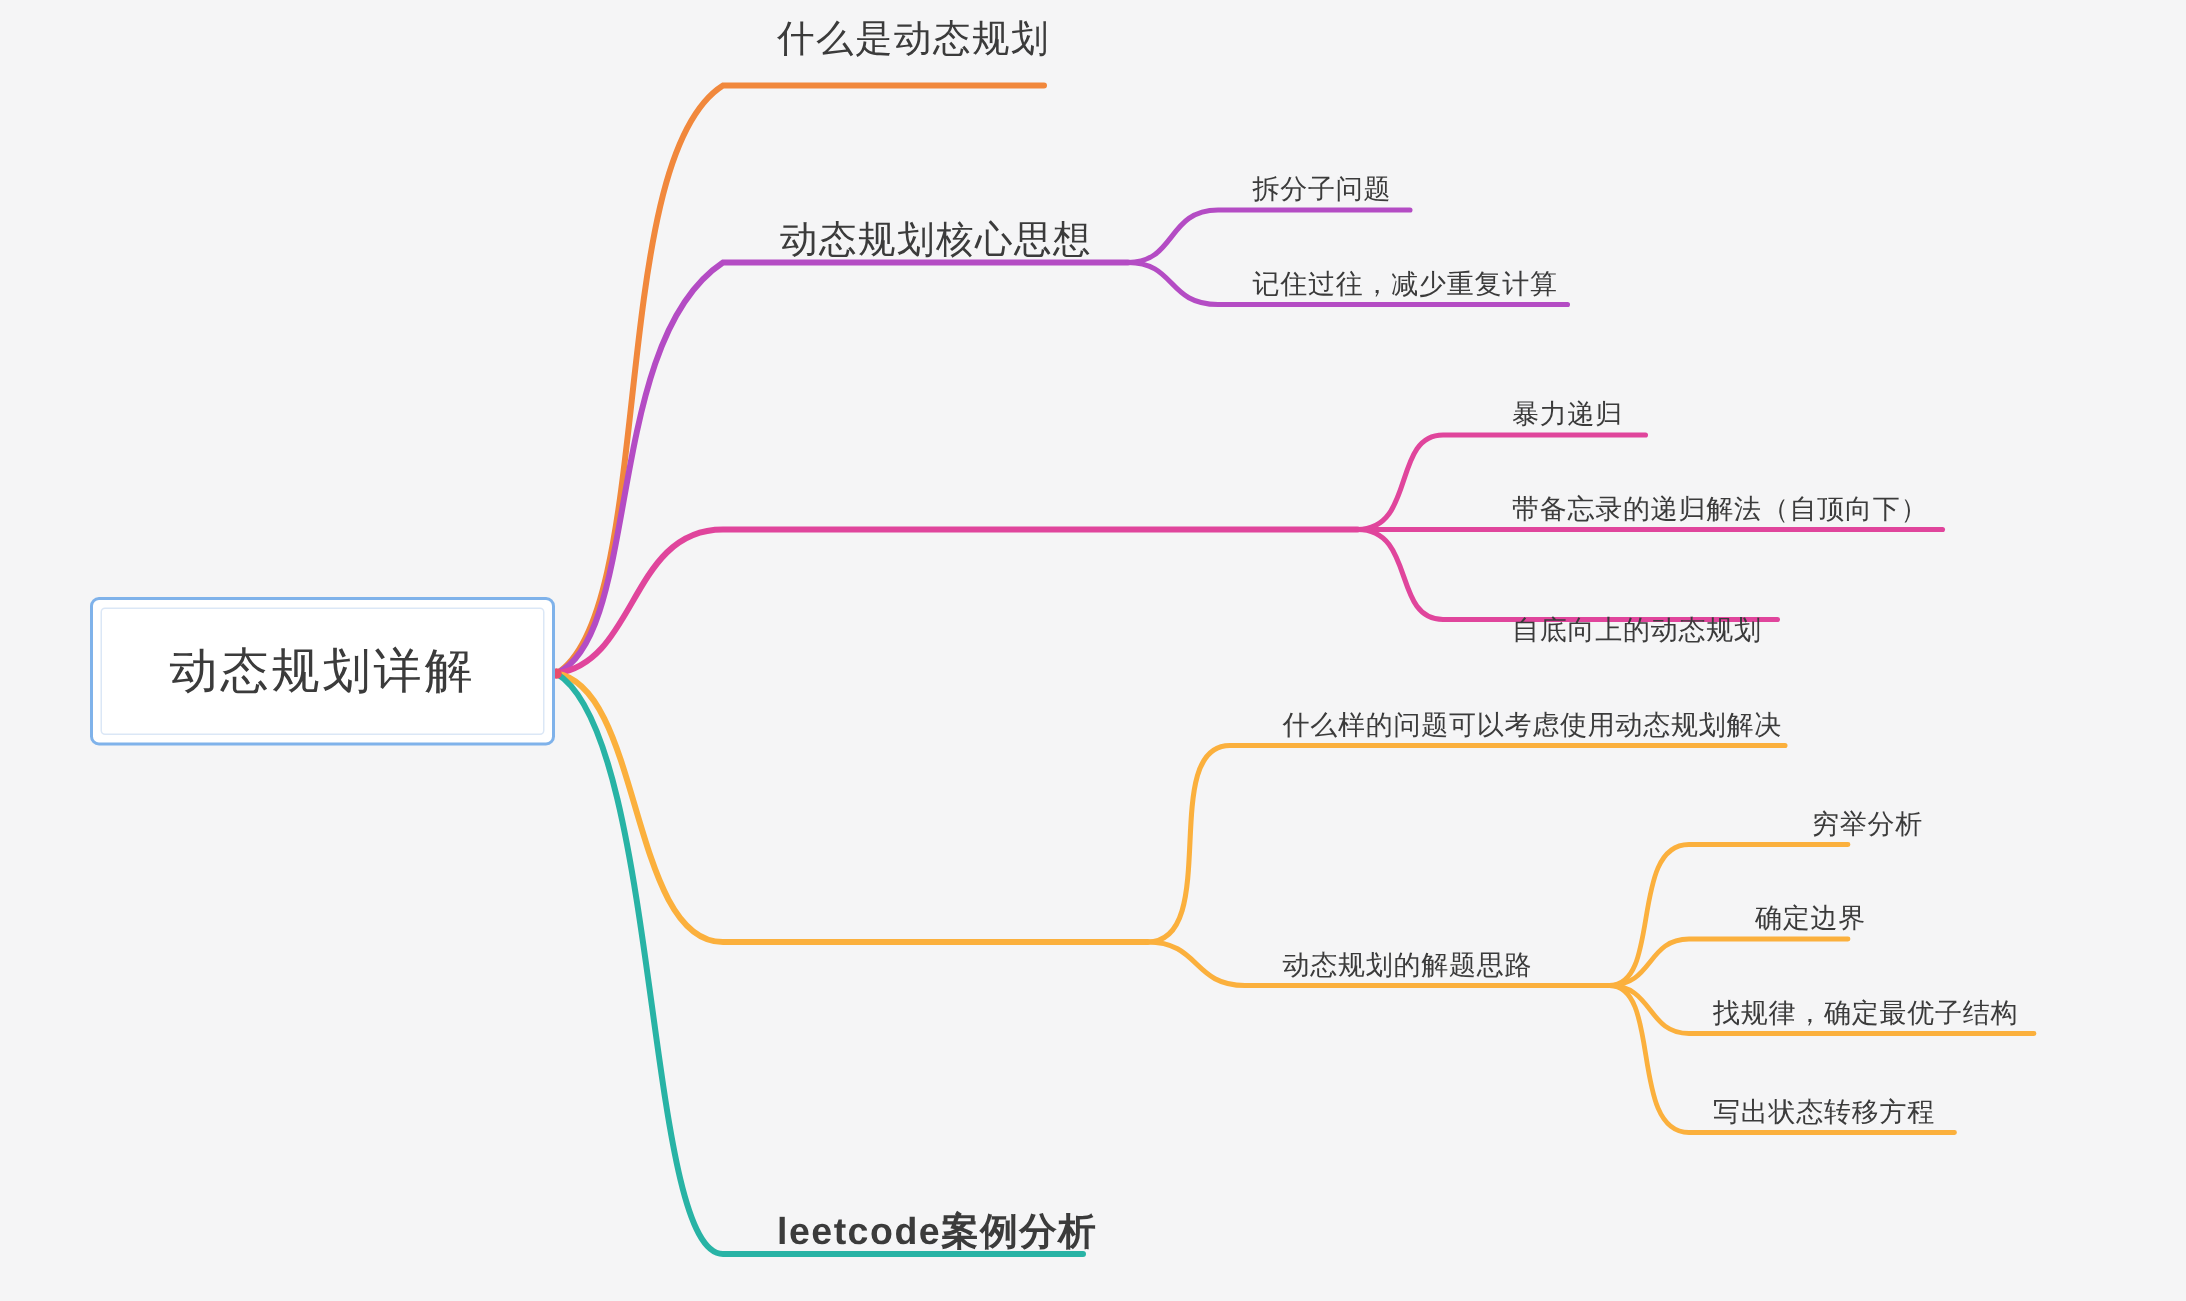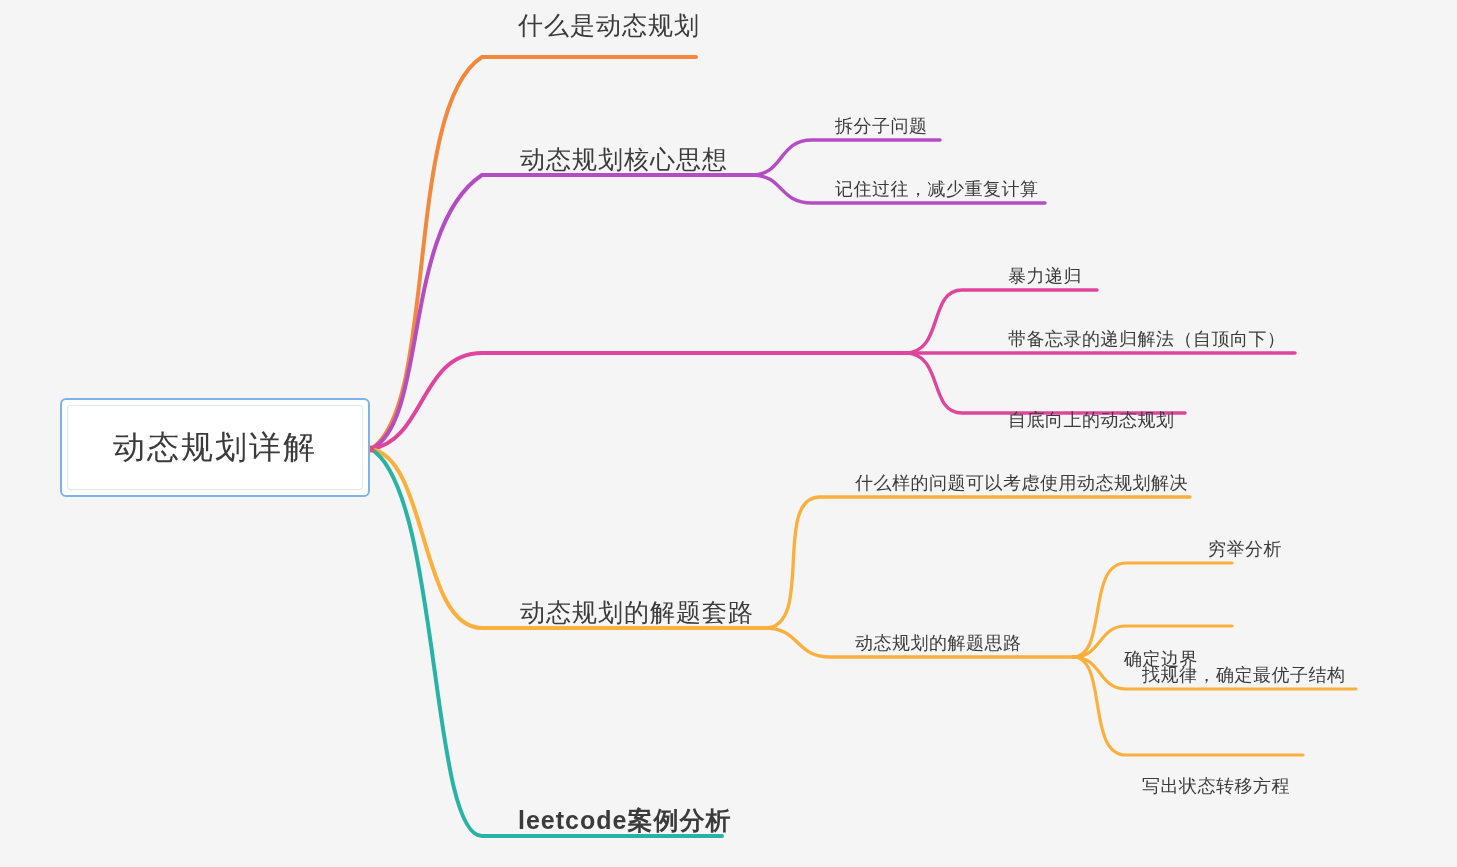--- a/index.html
+++ b/index.html
@@ -58,29 +58,28 @@
   </svg>
 
   <div class="root-ring">
     <div class="root-inner">
       <span>动态规划详解</span>
     </div>
   </div>
 
   <div class="label l1" style="left:518px;top:9px;">什么是动态规划</div>
   <div class="label l1" style="left:520px;top:143px;">动态规划核心思想</div>
-  <div class="label l1" style="left:520px;top:596px;">动态规划的解题套路</div>
   <div class="label l1" style="left:518px;top:804px;font-weight:bold;">leetcode案例分析</div>
 
   <div class="label l2" style="left:835px;top:114px;text-align:right;">拆分子问题</div>
   <div class="label l2" style="left:835px;top:177px;">记住过往，减少重复计算</div>
   <div class="label l2" style="left:1008px;top:264px;">暴力递归</div>
   <div class="label l2" style="left:1008px;top:327px;">带备忘录的递归解法（自顶向下）</div>
   <div class="label l2" style="left:1008px;top:408px;">自底向上的动态规划</div>
   <div class="label l2" style="left:855px;top:471px;">什么样的问题可以考虑使用动态规划解决</div>
   <div class="label l2" style="left:855px;top:631px;">动态规划的解题思路</div>
 
   <div class="label l2" style="left:1208px;top:537px;">穷举分析</div>
-  <div class="label l2" style="left:1124px;top:600px;margin-top:47px;">确定边界</div>
+  <div class="label l2" style="left:1170px;top:600px;">确定边界</div>
   <div class="label l2" style="left:1142px;top:663px;">找规律，确定最优子结构</div>
-  <div class="label l2" style="left:1142px;top:729px;margin-top:45px;">写出状态转移方程</div>
+  <div class="label l2" style="left:1142px;top:729px;">写出状态转移方程</div>
 
 </div>
 
 </body></html>

